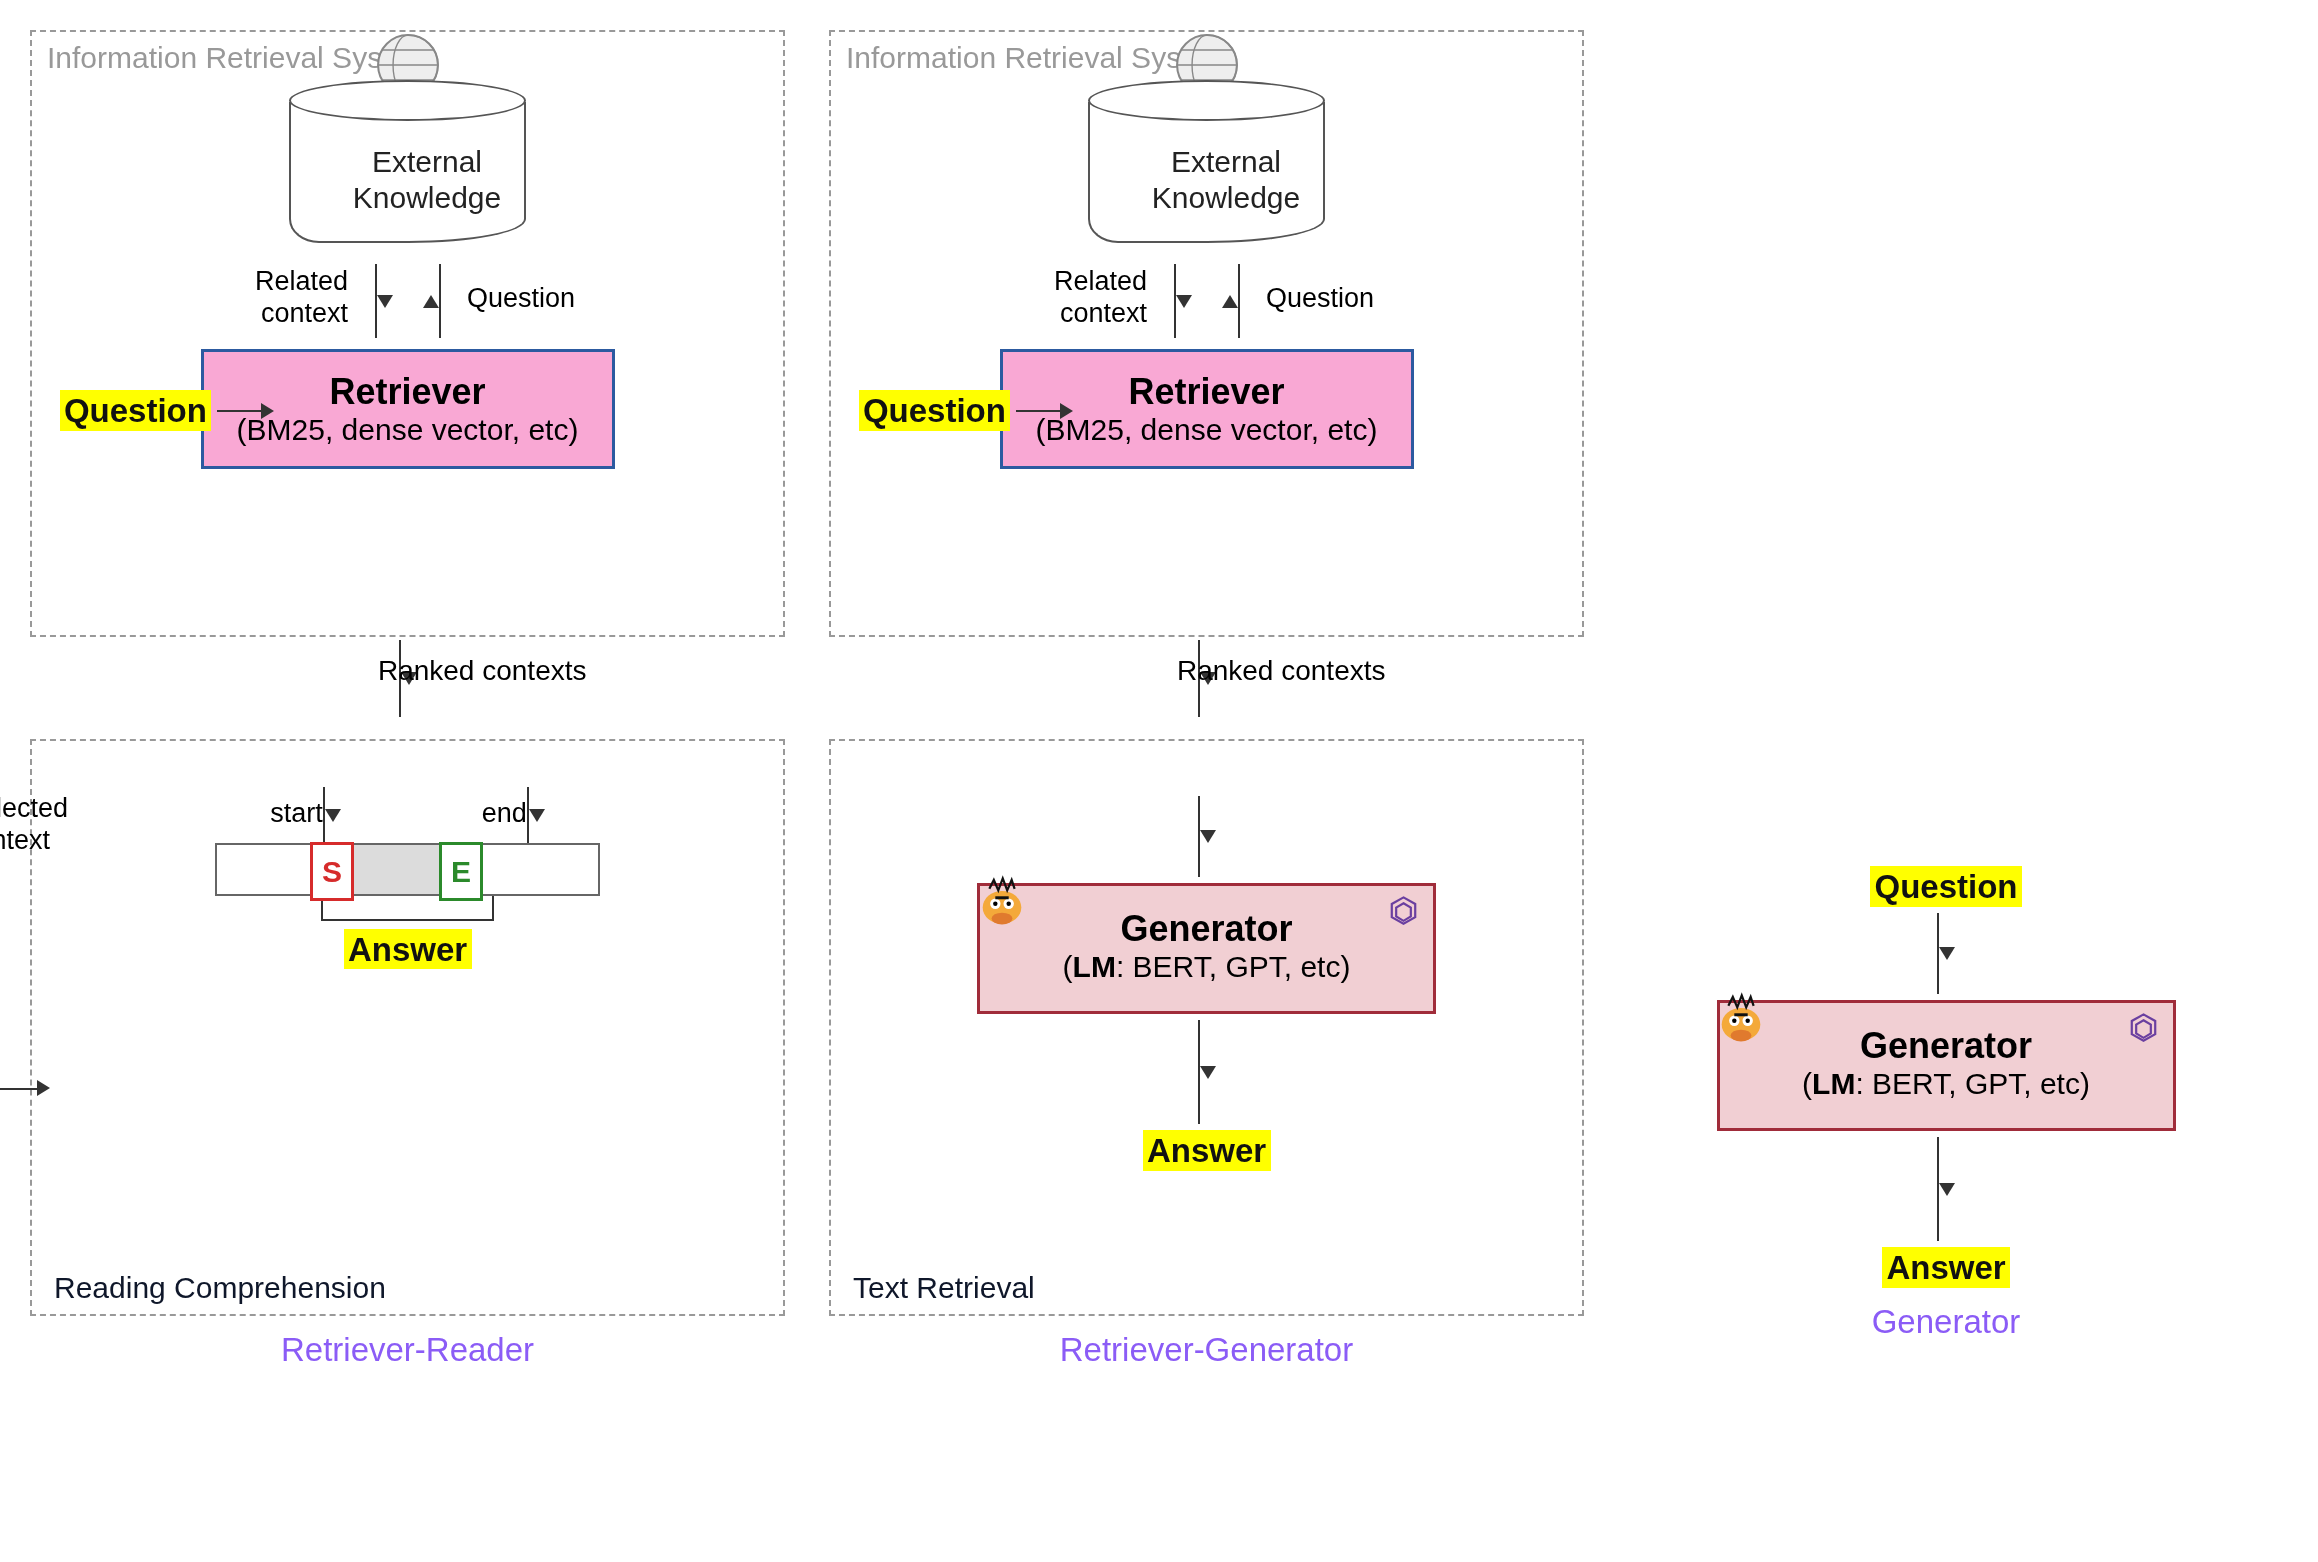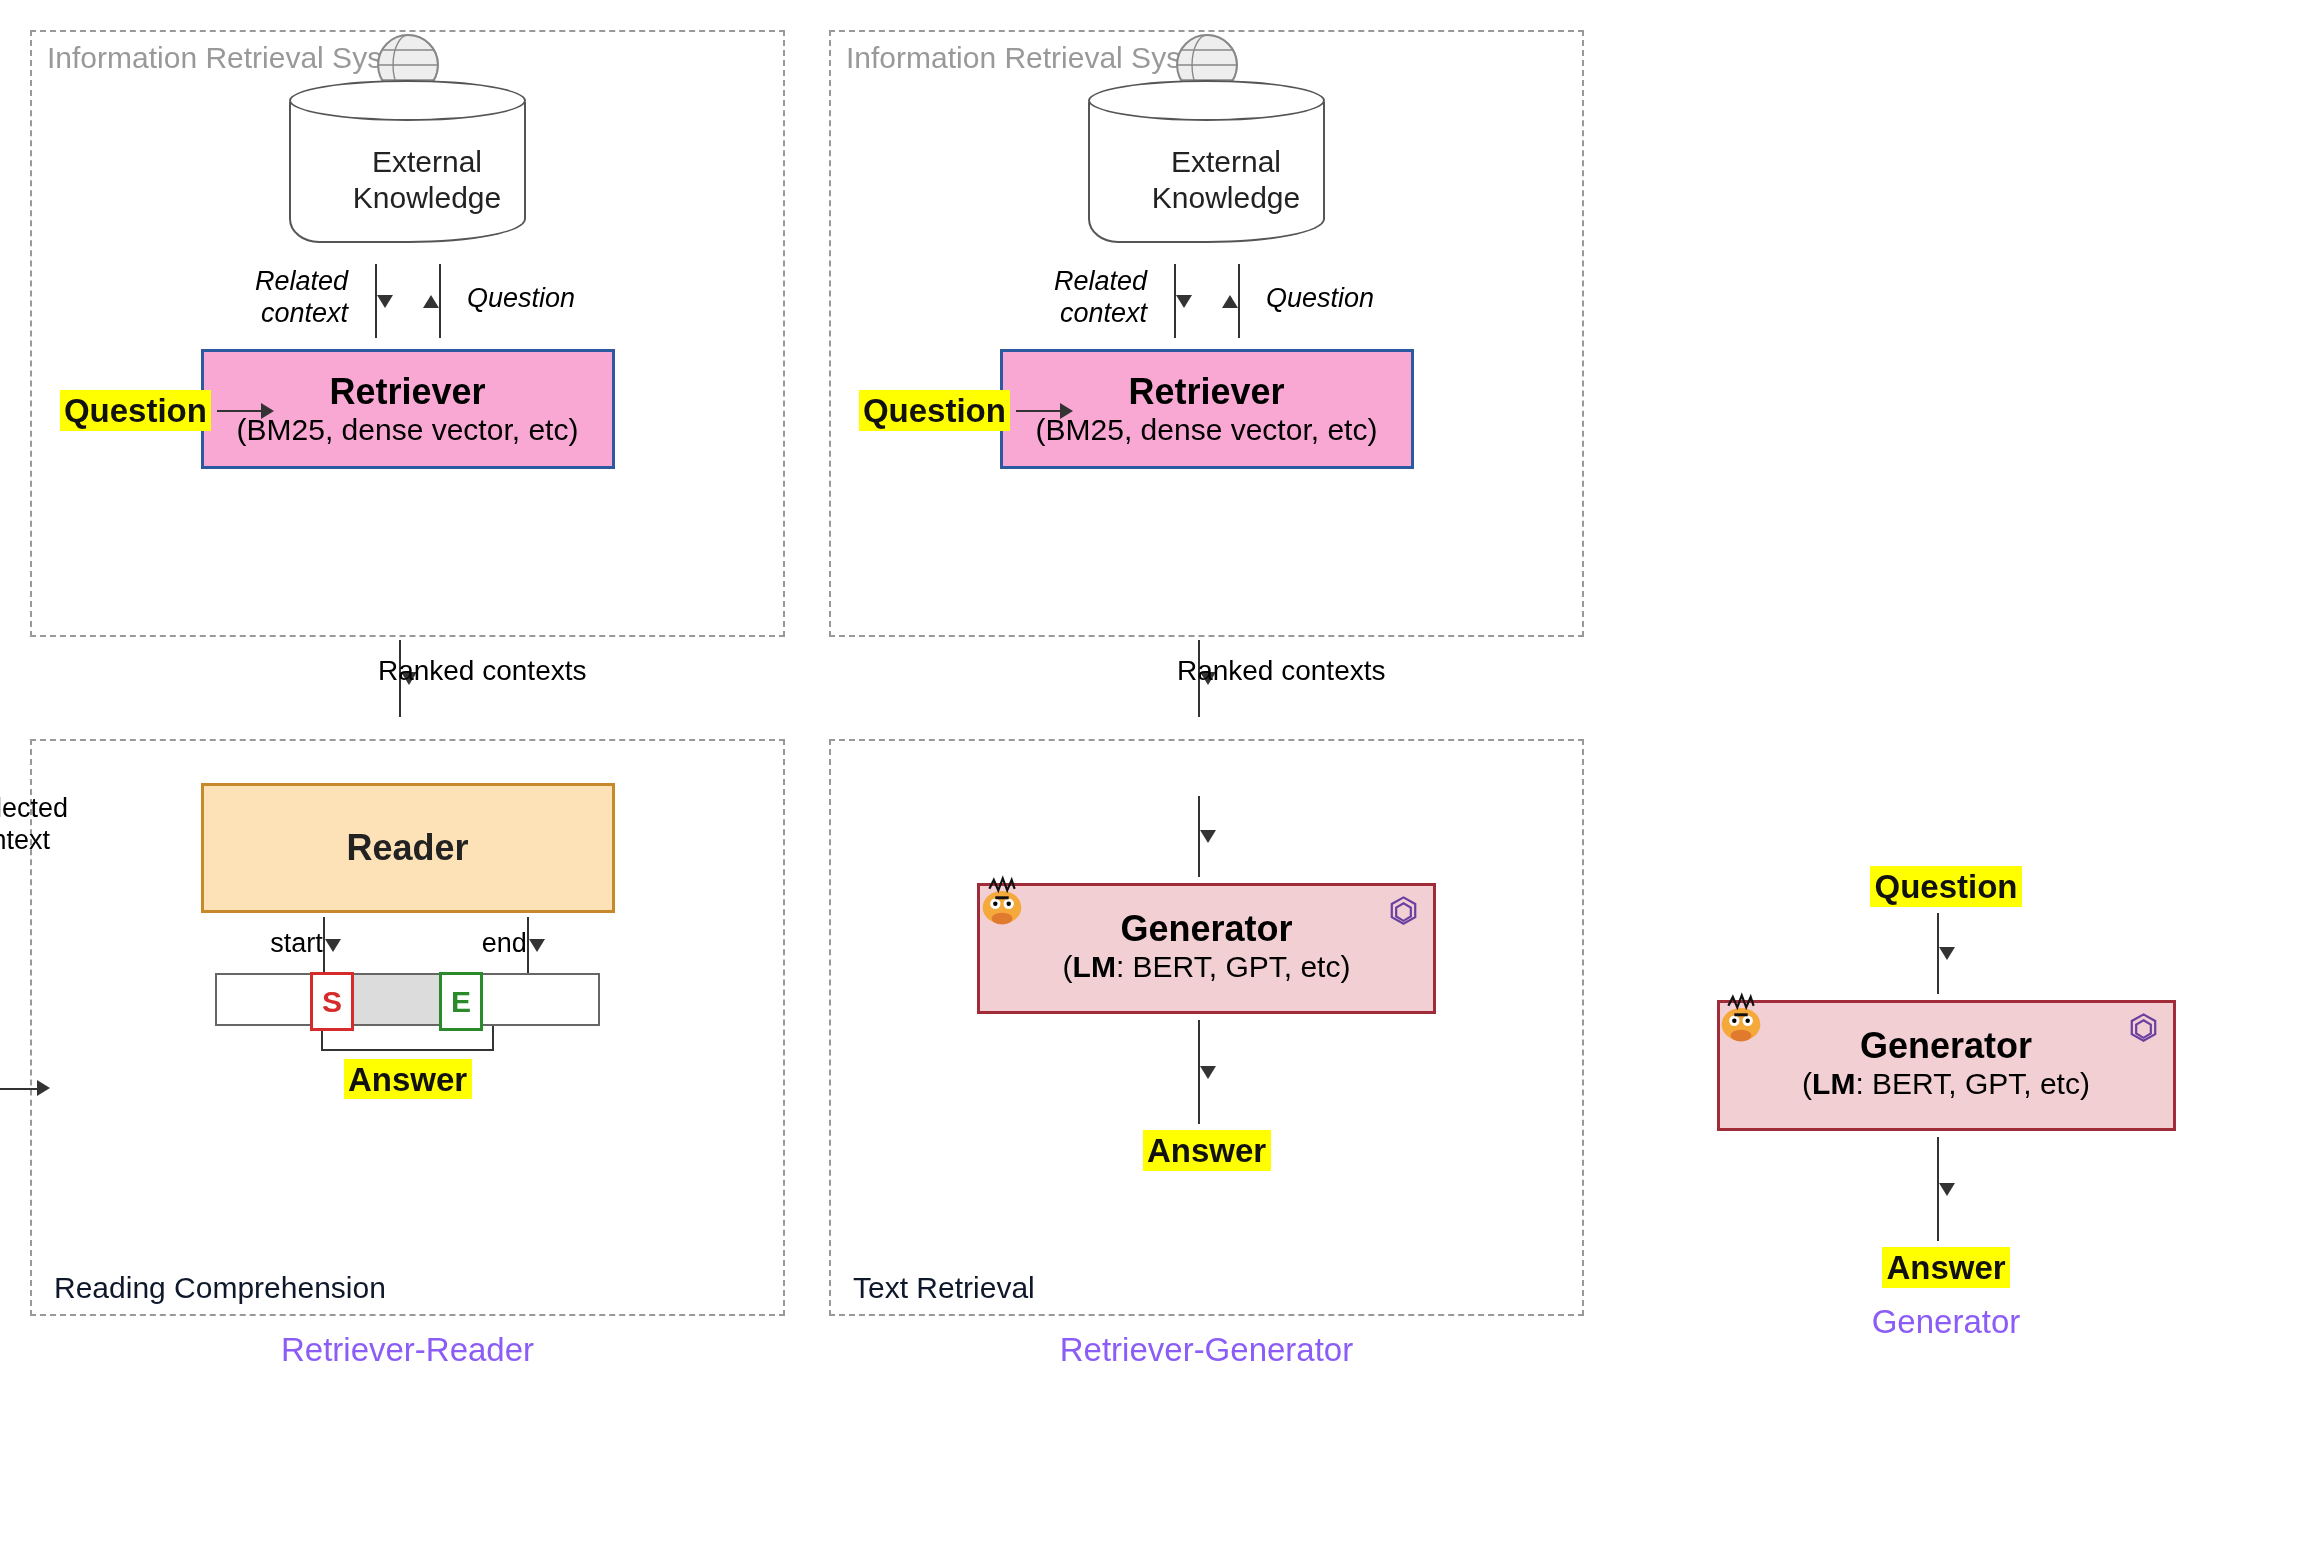--- a/index.html
+++ b/index.html
@@ -104,21 +104,20 @@
 .globe svg { width: 100%; height: 100%; }
 
 .dbl-arrow-wrap {
   display: flex;
   justify-content: center;
   gap: 30px;
   margin: 3px 0 0 0;
   height: 96px;
   position: relative;
   width: 311px;
-  font-style: italic;
 }
 .v-arrow {
   display: flex;
   flex-direction: row;
   align-items: center;
 }
 .v-arrow .arrow-line { width: 0; border-left: 2.2px solid #333; height: 74px; }
 .arrow-head-down {
   width: 0; height: 0;
   border-left: 8.1px solid transparent;
@@ -383,23 +382,20 @@
     </div>
 
     <div class="dashed-box" style="height:577px;">
       <div class="rc-inner">
         <div class="selected-wrap">
           <div class="selected-label"><span style="white-space:pre-line;">Selected
 context</span></div>
           <div class="sel-arrow">
               <div class="head"></div>
             </div>
-        </div>
-        <div class="reader-box">
-          <span>Reader</span>
         </div>
         <div class="dbl-down">
           <div class="v-arrow">
               <div class="label">start</div>
               <div class="arrow-line"></div>
               <div class="arrow-head-down"></div>
             </div>
           <div class="v-arrow">
               <div class="label">end</div>
               <div class="arrow-line"></div>

